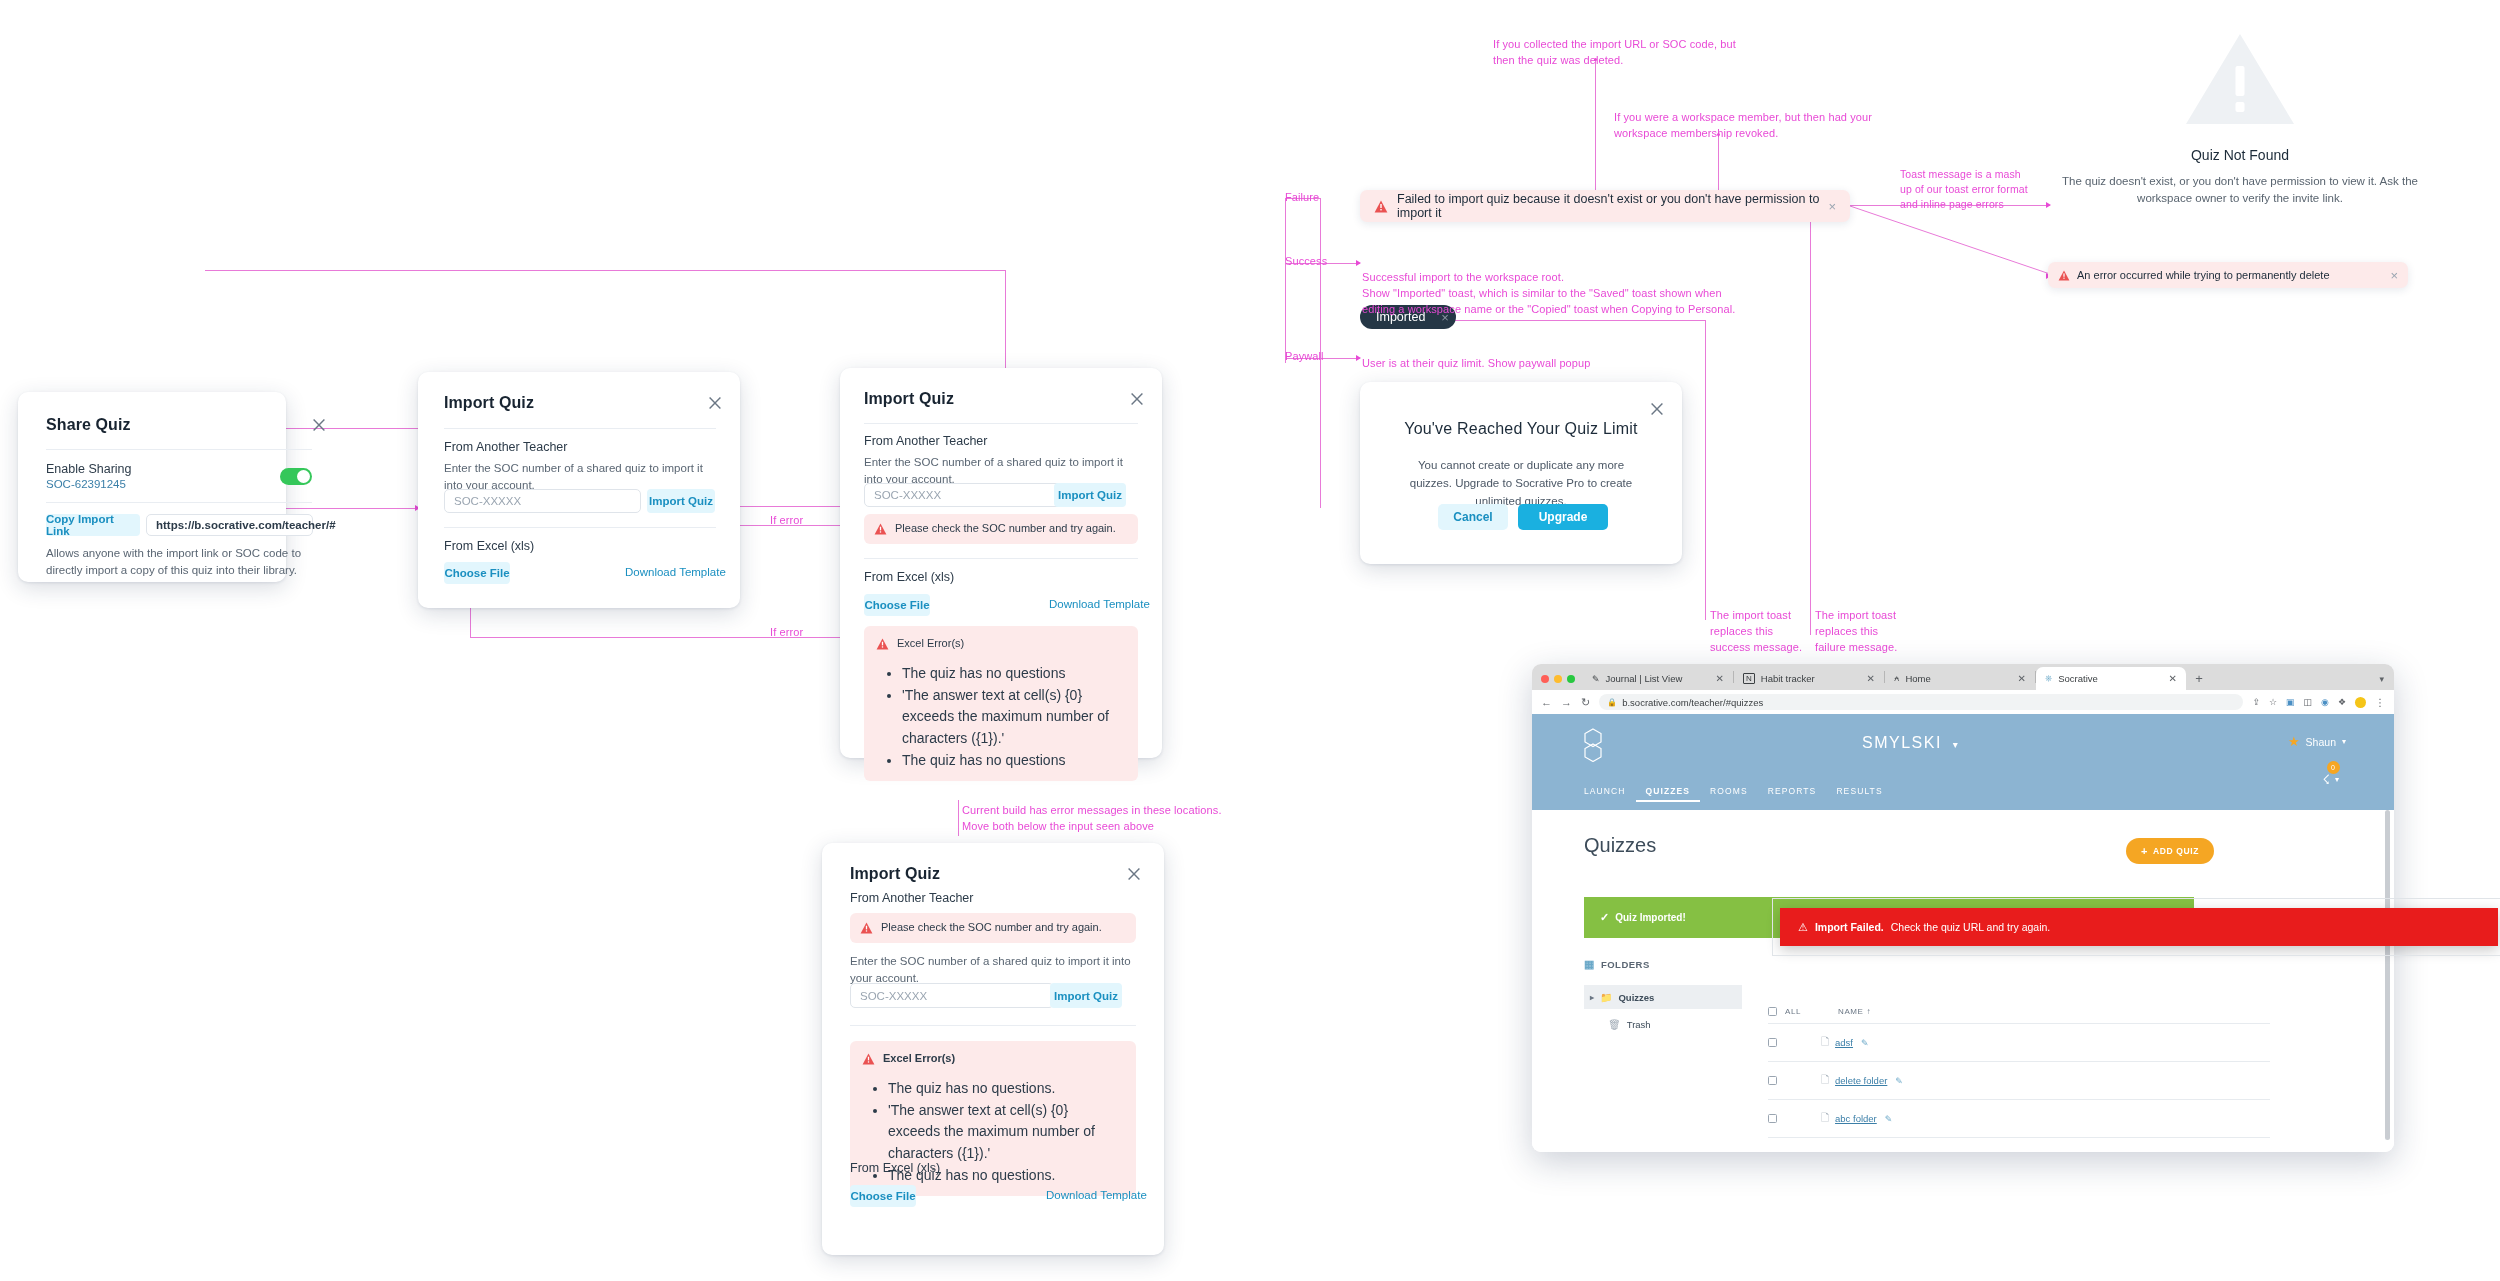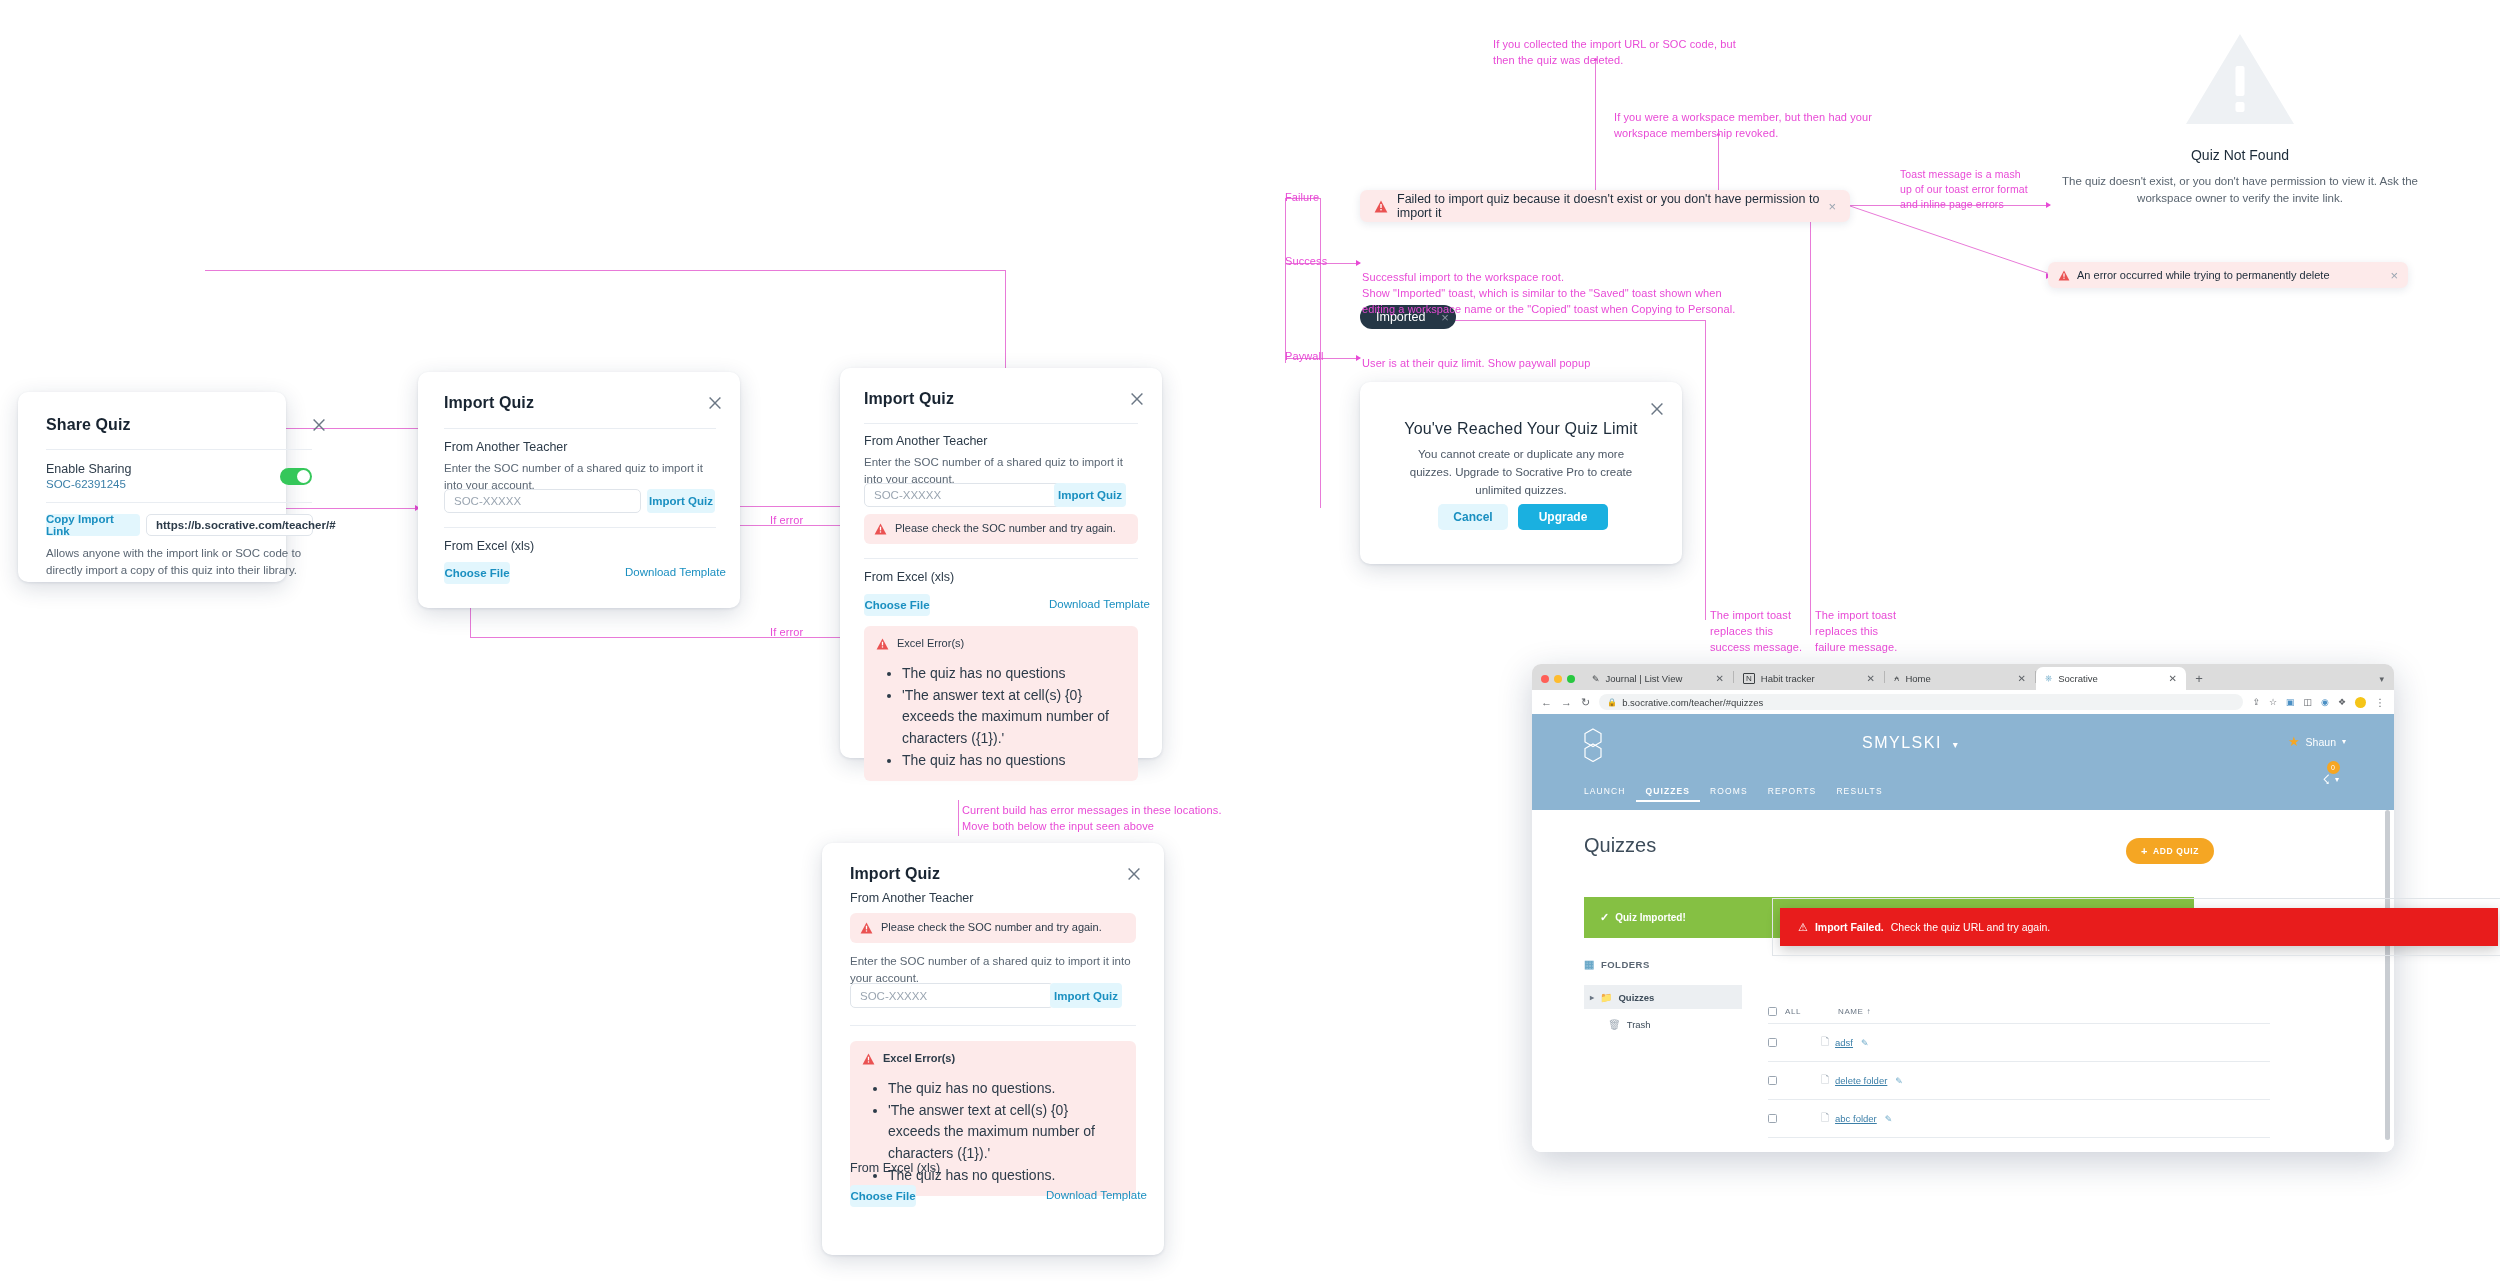--- a/index.html
+++ b/index.html
@@ -87,21 +87,21 @@
   .toast-dark {
     position:absolute; background:#253746; border-radius:18px; color:#fff;
     display:flex; align-items:center; gap:16px; padding:0 16px;
     font-size:12.5px;
   }
   .toast-x { color:#9aa5b1; font-size:13px; cursor:pointer; line-height:1 }
 
   
   .paywall { text-align:center; }
   .paywall h2 { font-size:16px; font-weight:400; color:#1c2b39; letter-spacing:.2px }
-  .paywall p { font-size:11.5px; color:#4b5765; line-height:1.55; }
+  .paywall p { font-size:11.5px; color:#4b5765; line-height:1.55;margin-top:11px; }
   .pw-btn {
     border-radius:5px; font-size:12px; font-weight:700; cursor:pointer;
     display:flex;align-items:center;justify-content:center; border:none;
   }
   .pw-cancel { background:#e2f6fd; color:#1a8fc0; }
   .pw-upgrade{ background:#1ab0e0; color:#fff; }
 
   
   .qnf { position:absolute; text-align:center; }
   .qnf h3 { font-size:14px; font-weight:400; color:#1c2b39; }

